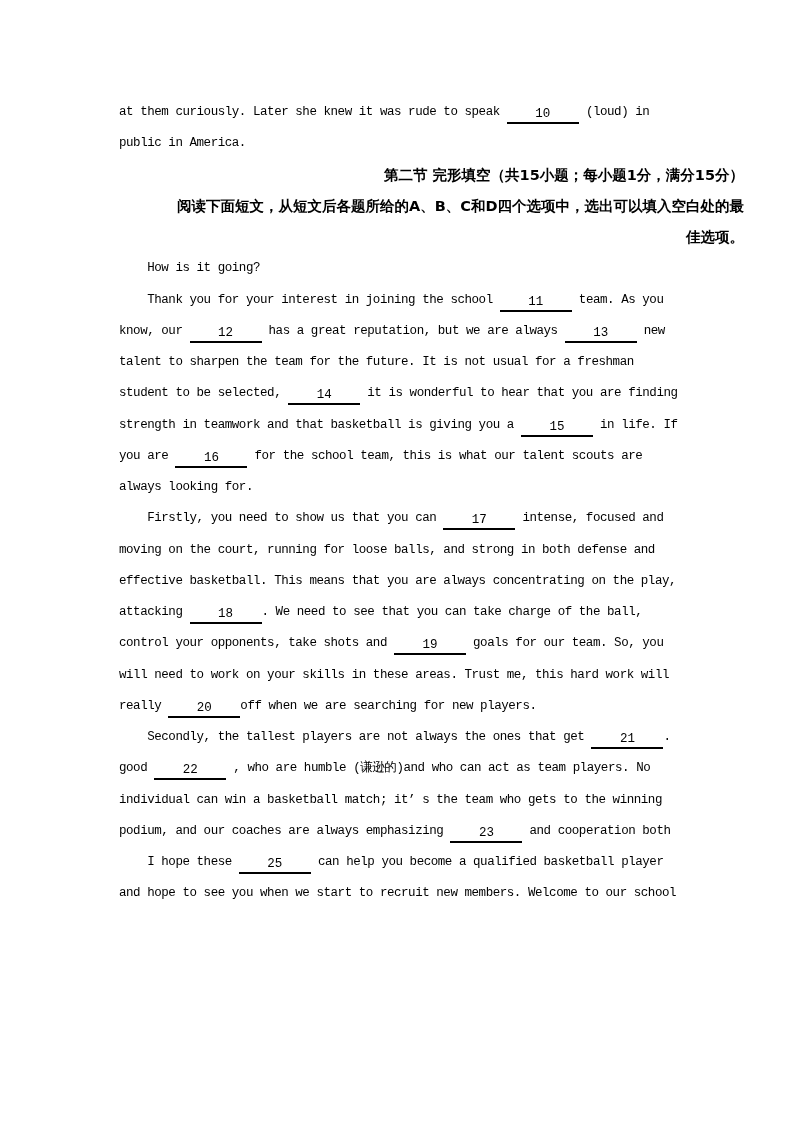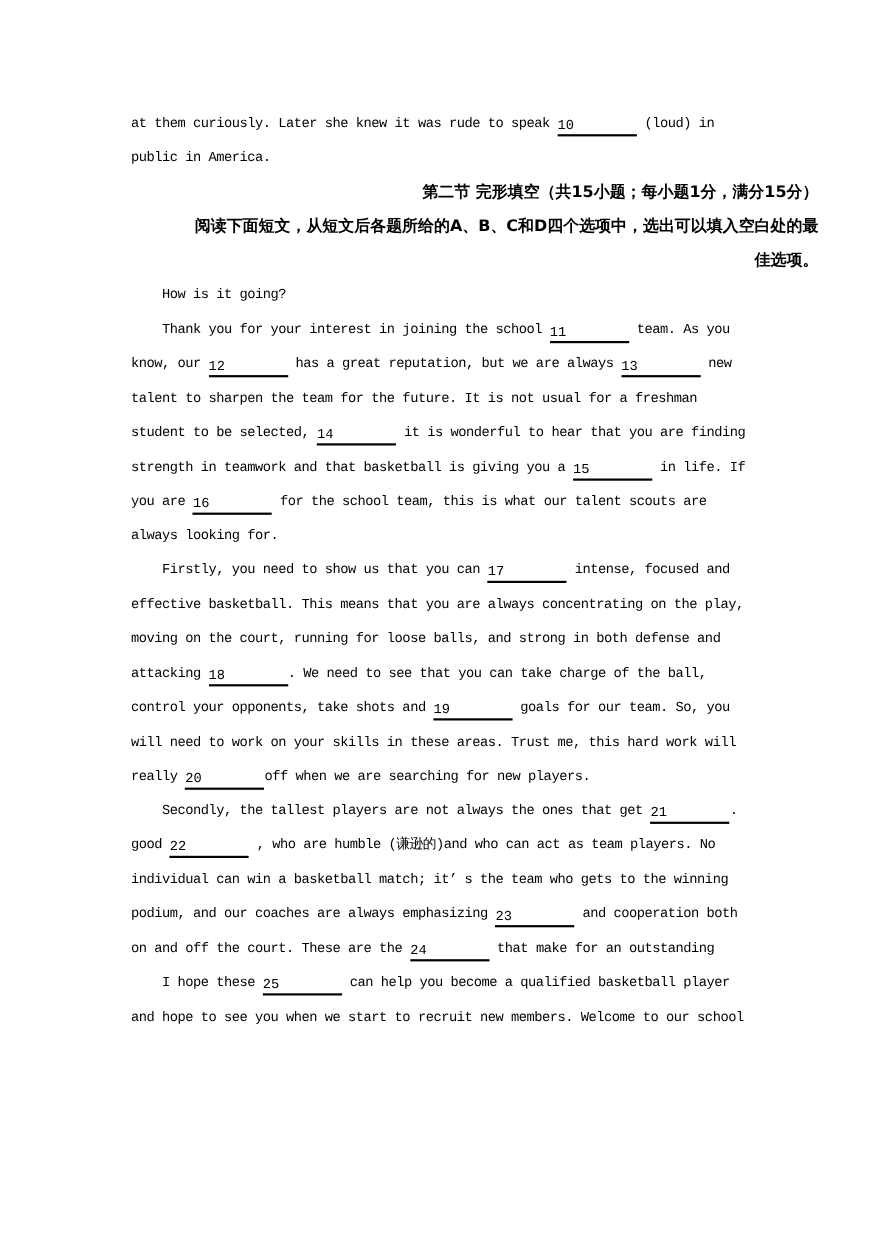--- a/index.html
+++ b/index.html
@@ -32,21 +32,21 @@
     font-weight: bold;
     font-size: 14.5px;
     letter-spacing: 0;
     text-align: right;
   }
   .blank {
     display: inline-block;
     width: 72px;
     height: 16px;
     line-height: 16px;
-    text-align: left;
+    text-align: center;
     vertical-align: -2px;
     border-bottom: 2px solid #000000;
     letter-spacing: 0;
     font-family: "Liberation Mono", "DejaVu Sans Mono", monospace;
     font-size: 12.5px;
   }
 </style>
 </head>
 <body>
 
@@ -58,26 +58,25 @@
     <div class="line heading"><span>佳选项。</span></div>
     <div class="line body"><span>    How is it going?</span></div>
     <div class="line body"><span>    Thank you for your interest in joining the school </span><span class="blank">11</span><span> team. As you</span></div>
     <div class="line body"><span>know, our </span><span class="blank">12</span><span> has a great reputation, but we are always </span><span class="blank">13</span><span> new</span></div>
     <div class="line body"><span>talent to sharpen the team for the future. It is not usual for a freshman</span></div>
     <div class="line body"><span>student to be selected, </span><span class="blank">14</span><span> it is wonderful to hear that you are finding</span></div>
     <div class="line body"><span>strength in teamwork and that basketball is giving you a </span><span class="blank">15</span><span> in life. If</span></div>
     <div class="line body"><span>you are </span><span class="blank">16</span><span> for the school team, this is what our talent scouts are</span></div>
     <div class="line body"><span>always looking for.</span></div>
     <div class="line body"><span>    Firstly, you need to show us that you can </span><span class="blank">17</span><span> intense, focused and</span></div>
+    <div class="line body"><span>moving on the court, running for loose balls, and strong in both defense and</span></div>
     <div class="line body"><span>effective basketball. This means that you are always concentrating on the play,</span></div>
-    <div class="line body"><span>moving on the court, running for loose balls, and strong in both defense and</span></div>
     <div class="line body"><span>attacking </span><span class="blank">18</span><span>. We need to see that you can take charge of the ball,</span></div>
     <div class="line body"><span>control your opponents, take shots and </span><span class="blank">19</span><span> goals for our team. So, you</span></div>
     <div class="line body"><span>will need to work on your skills in these areas. Trust me, this hard work will</span></div>
     <div class="line body"><span>really </span><span class="blank">20</span><span>off when we are searching for new players.</span></div>
     <div class="line body"><span>    Secondly, the tallest players are not always the ones that get </span><span class="blank">21</span><span>.</span></div>
     <div class="line body"><span>good </span><span class="blank">22</span><span> , who are humble (谦逊的)and who can act as team players. No</span></div>
     <div class="line body"><span>individual can win a basketball match; it’ s the team who gets to the winning</span></div>
     <div class="line body"><span>podium, and our coaches are always emphasizing </span><span class="blank">23</span><span> and cooperation both</span></div>
-    <div class="line body"><span>on and off the court. These are the </span><span class="blank">24</span><span> that make for an outstanding</span></div>
     <div class="line body"><span>    I hope these </span><span class="blank">25</span><span> can help you become a qualified basketball player</span></div>
     <div class="line body"><span>and hope to see you when we start to recruit new members. Welcome to our school</span></div>
   </div>
 
 </body></html>

